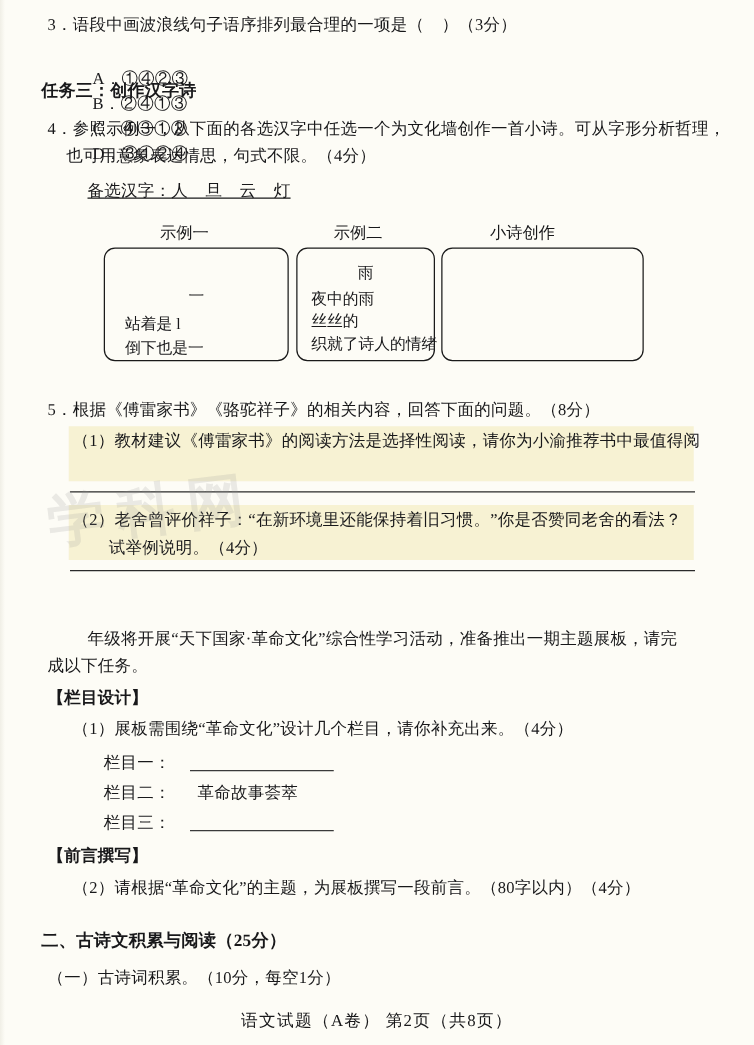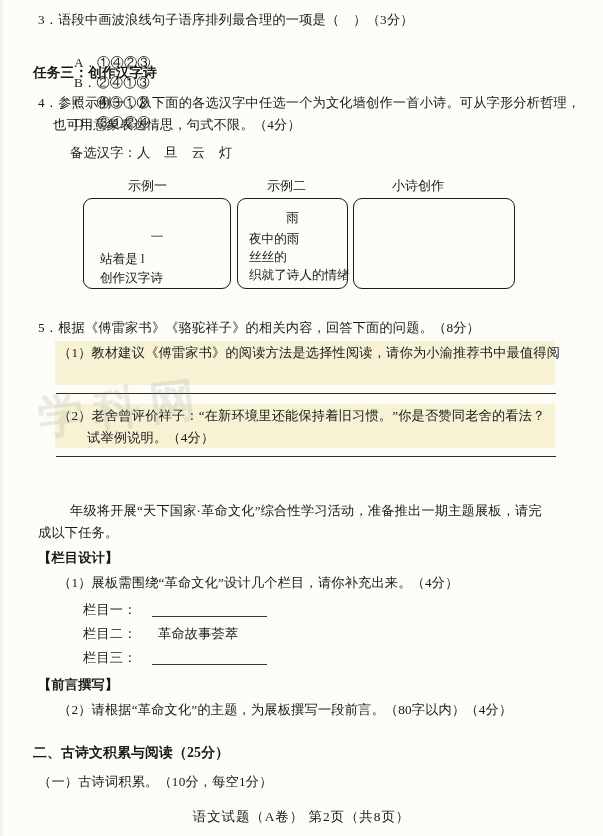--- a/index.html
+++ b/index.html
@@ -121,33 +121,33 @@
     <span style="display:inline-block; width:105px;">A．①④②③</span>
     <span style="display:inline-block; width:110px;">B．②④①③</span>
     <span style="display:inline-block; width:122px;">C．④③①②</span>
     <span style="display:inline-block;">D．③①②④</span>
   </div>
 
   <div class="blk t t-b" style="left:33px; top:63px; font-size:13.6px;">任务三：创作汉字诗</div>
 
   <div class="blk t" style="left:38px; top:93px;"><span>4．</span><span>参照示例一，从下面的各选汉字中任选一个为文化墙创作一首小诗。可从字形分析哲理，</span></div>
   <div class="blk t" style="left:53px; top:115px;text-align:right;">也可用意象表达情思，句式不限。（4分）</div>
-  <div class="blk t" style="left:70px; top:143px;">备选汉字：人    旦    云    灯</div>
+  <div class="blk t" style="left:70px; top:143px;text-decoration:underline;">备选汉字：人    旦    云    灯</div>
 
   <div class="boxcaption" style="left:128px; top:177px;">示例一</div>
   <div class="boxcaption" style="left:267px; top:177px;">示例二</div>
   <div class="boxcaption" style="left:392px; top:177px;">小诗创作</div>
 
   <div class="box" style="left:83px; top:198px; width:148px; height:91px;"></div>
   <div class="box" style="left:237px; top:198px; width:111px; height:91px;"></div>
   <div class="box" style="left:353px; top:198px; width:162px; height:91px;"></div>
 
   <div class="boxtext center-line" style="left:83px; top:228px; width:148px;">一</div>
   <div class="boxtext" style="left:100px; top:250px;">站着是 l</div>
-  <div class="boxtext" style="left:100px; top:269px;">创作汉字诗</div>
+  <div class="boxtext" style="left:100px; top:269px;">倒下也是一</div>
 
   <div class="boxtext center-line" style="left:237px; top:209px; width:111px;">雨</div>
   <div class="boxtext" style="left:249px; top:230px;">夜中的雨</div>
   <div class="boxtext" style="left:249px; top:248px;">丝丝的</div>
   <div class="boxtext" style="left:249px; top:266px;">织就了诗人的情绪</div>
 
   <div class="blk t" style="left:38px; top:318px;"><span>5．</span><span>根据《傅雷家书》《骆驼祥子》的相关内容，回答下面的问题。（8分）</span></div>
 
   <div class="hl" style="left:55px; top:341px; width:500px; height:44px;"></div>
   <div class="blk t" style="left:58px; top:343px;"><span>（1）</span><span>教材建议《傅雷家书》的阅读方法是选择性阅读，请你为小渝推荐书中最值得阅</span></div>

